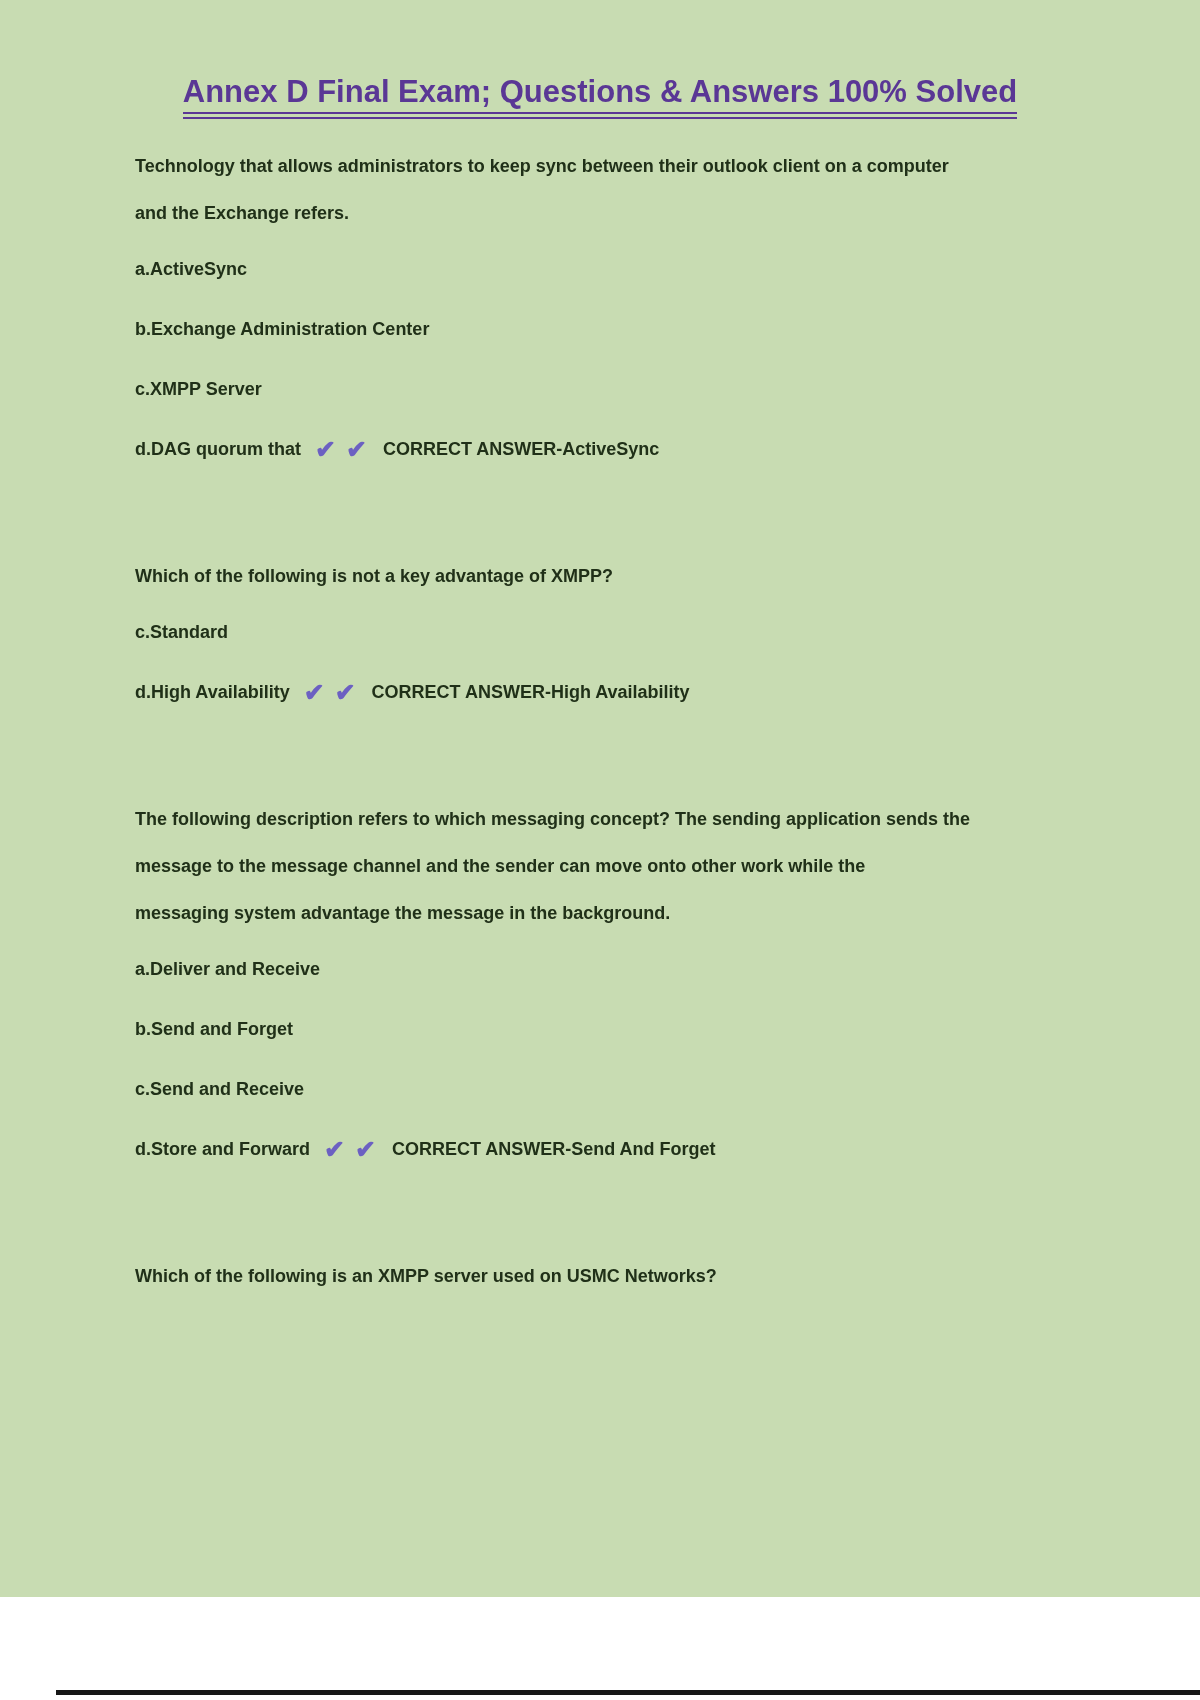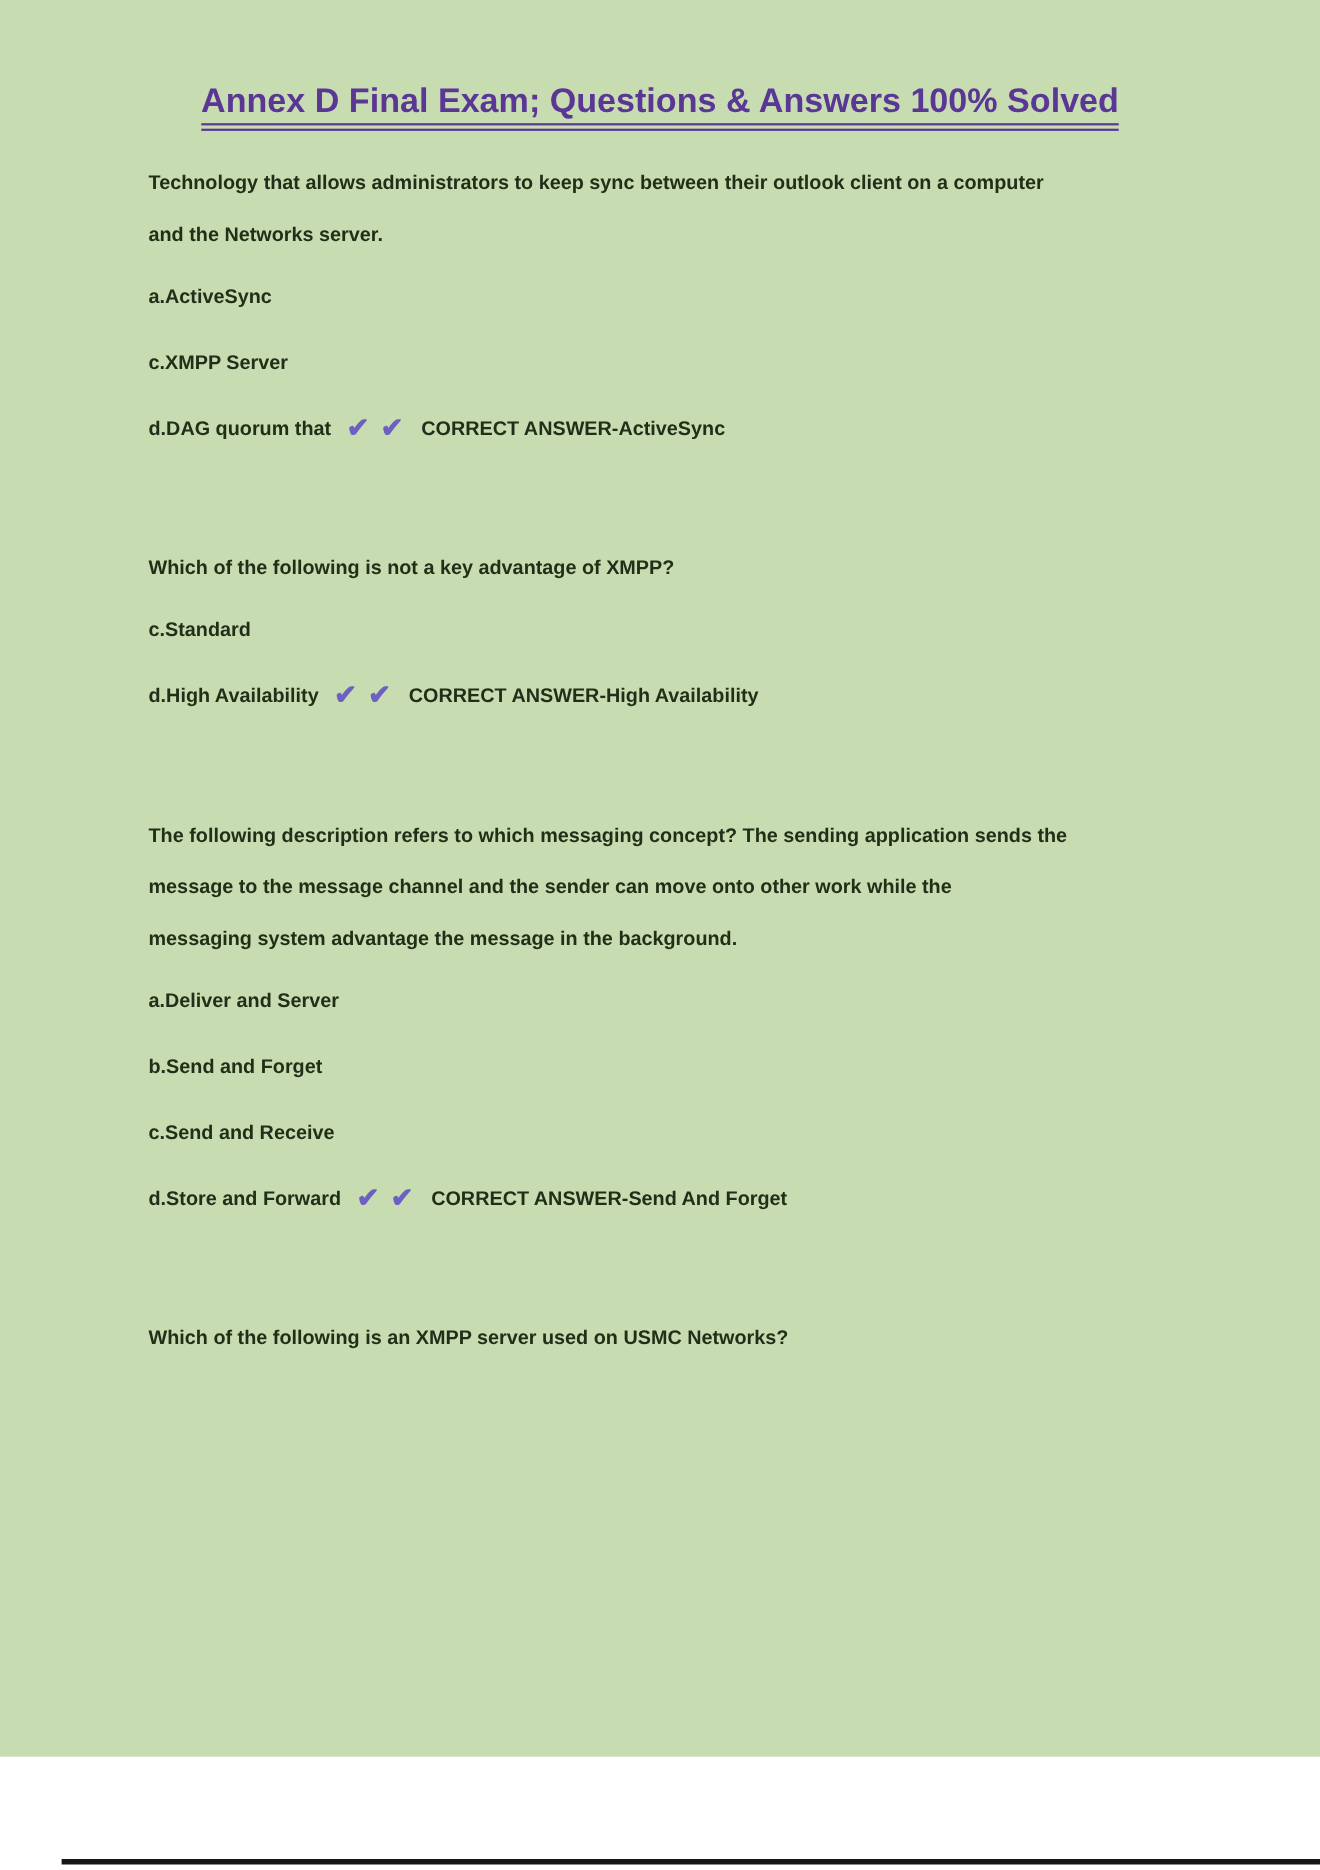--- a/index.html
+++ b/index.html
@@ -67,24 +67,27 @@
 
     <div class="title-wrap">
       <span class="doc-title">Annex D Final Exam; Questions &amp; Answers 100% Solved</span>
     </div>
 
     <div class="body-col">
 
       <div class="qblock first">
         <div class="qtext">
           <div class="qline">Technology that allows administrators to keep sync between their outlook client on a computer</div>
-          <div class="qline">and the Networks server.</div>
+          <div class="qline">and the Exchange refers.</div>
         </div>
         <div class="opt">
           <span>a.ActiveSync</span>
+        </div>
+        <div class="opt">
+          <span>b.Exchange Administration Center</span>
         </div>
         <div class="opt">
           <span>c.XMPP Server</span>
         </div>
         <div class="opt">
           <span>d.DAG quorum that</span>
           <span class="check">✔</span>
           <span class="check">✔</span>
           <span class="answer">CORRECT ANSWER-ActiveSync</span>
         </div>
@@ -105,21 +108,21 @@
         </div>
       </div>
 
       <div class="qblock">
         <div class="qtext">
           <div class="qline">The following description refers to which messaging concept? The sending application sends the</div>
           <div class="qline">message to the message channel and the sender can move onto other work while the</div>
           <div class="qline">messaging system advantage the message in the background.</div>
         </div>
         <div class="opt">
-          <span>a.Deliver and Server</span>
+          <span>a.Deliver and Receive</span>
         </div>
         <div class="opt">
           <span>b.Send and Forget</span>
         </div>
         <div class="opt">
           <span>c.Send and Receive</span>
         </div>
         <div class="opt">
           <span>d.Store and Forward</span>
           <span class="check">✔</span>

